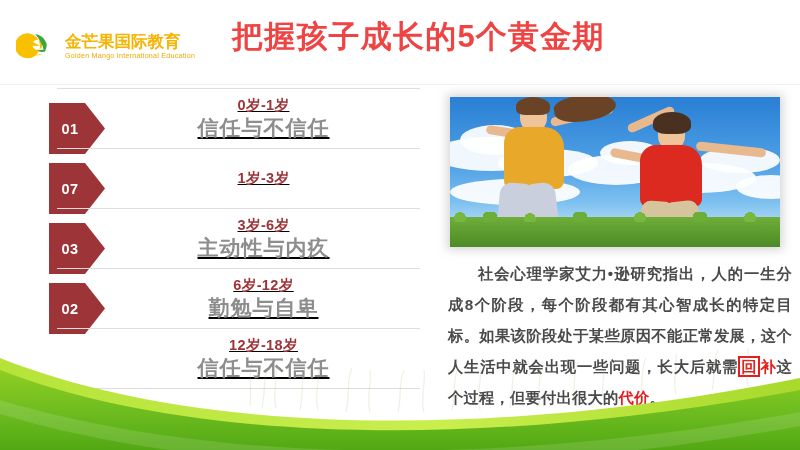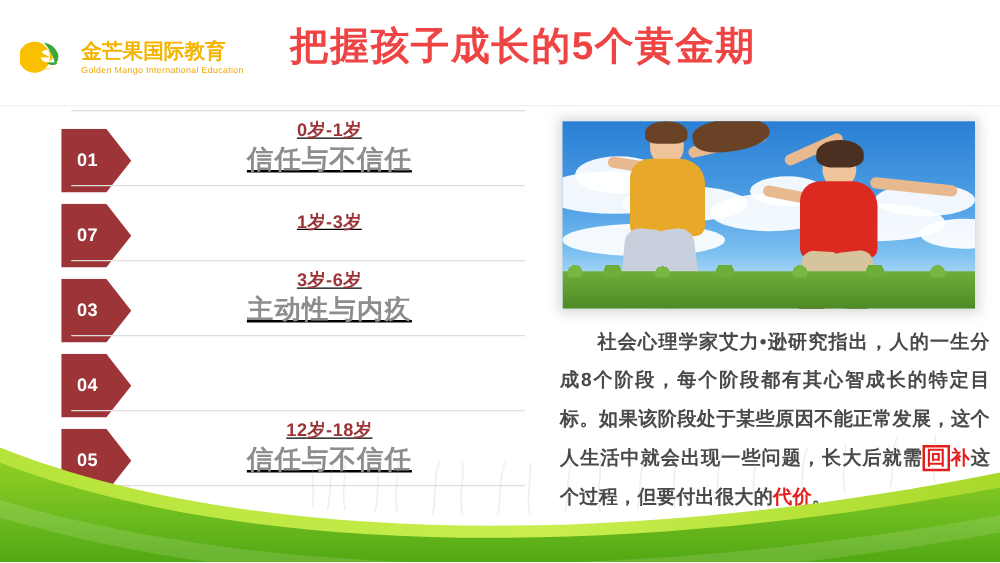--- a/index.html
+++ b/index.html
@@ -281,32 +281,30 @@
         <div class="row-stage">主动性与内疚</div>
       </div>
     </div>
 
     <div class="list-row">
       <div class="row-divider"></div>
       <div class="chev">
         <svg width="56" height="51" viewBox="0 0 56 51">
           <path d="M0 0 H36 L56 25.5 L36 51 H0 Z" fill="#9c3438"></path>
         </svg>
-        <div class="chev-num">04</div>
+        <div class="chev-num">02</div>
+      </div>
+      <div class="row-texts">
+        <div class="row-age">6岁-12岁</div>
+        <div class="row-stage">勤勉与自卑</div>
       </div>
     </div>
 
     <div class="list-row">
       <div class="row-divider"></div>
-      <div class="chev">
-        <svg width="56" height="51" viewBox="0 0 56 51">
-          <path d="M0 0 H36 L56 25.5 L36 51 H0 Z" fill="#9c3438"></path>
-        </svg>
-        <div class="chev-num">05</div>
-      </div>
       <div class="row-texts">
         <div class="row-age">12岁-18岁</div>
         <div class="row-stage">信任与不信任</div>
       </div>
     </div>
 
     <div class="row-divider" style="position:absolute; left:12px; top:300px;"></div>
   </div>
 
   <div id="photo-wrap">

